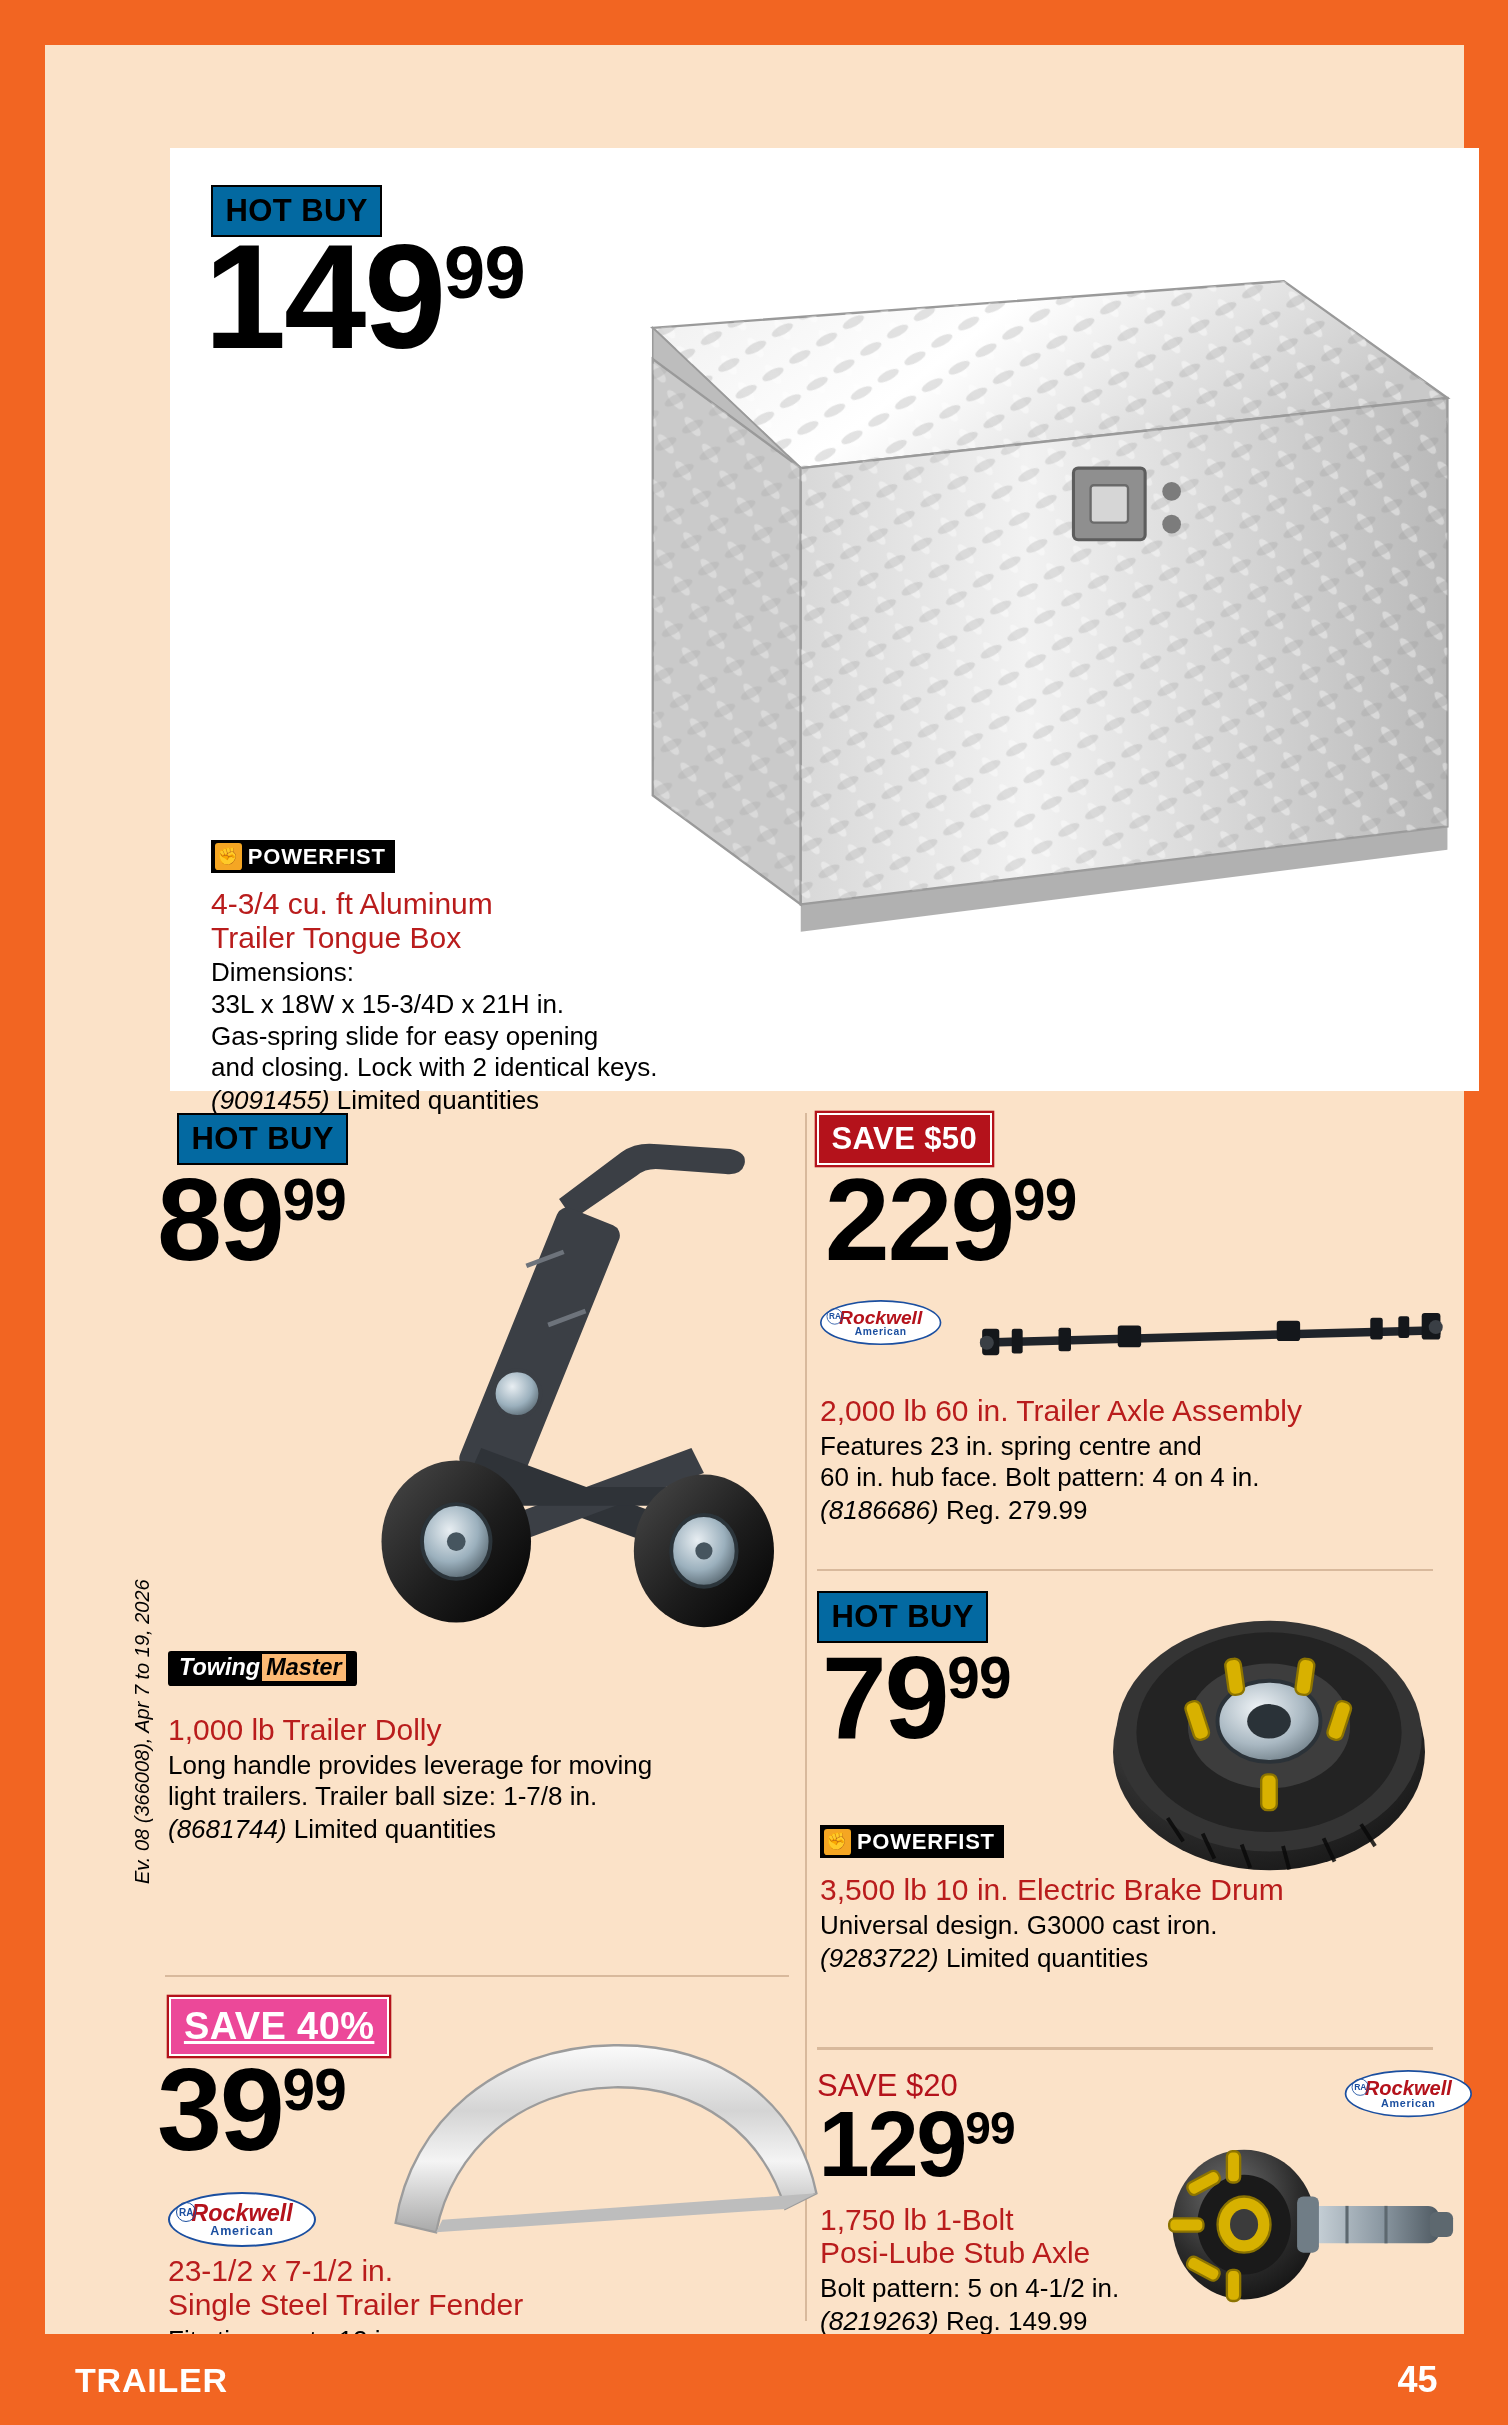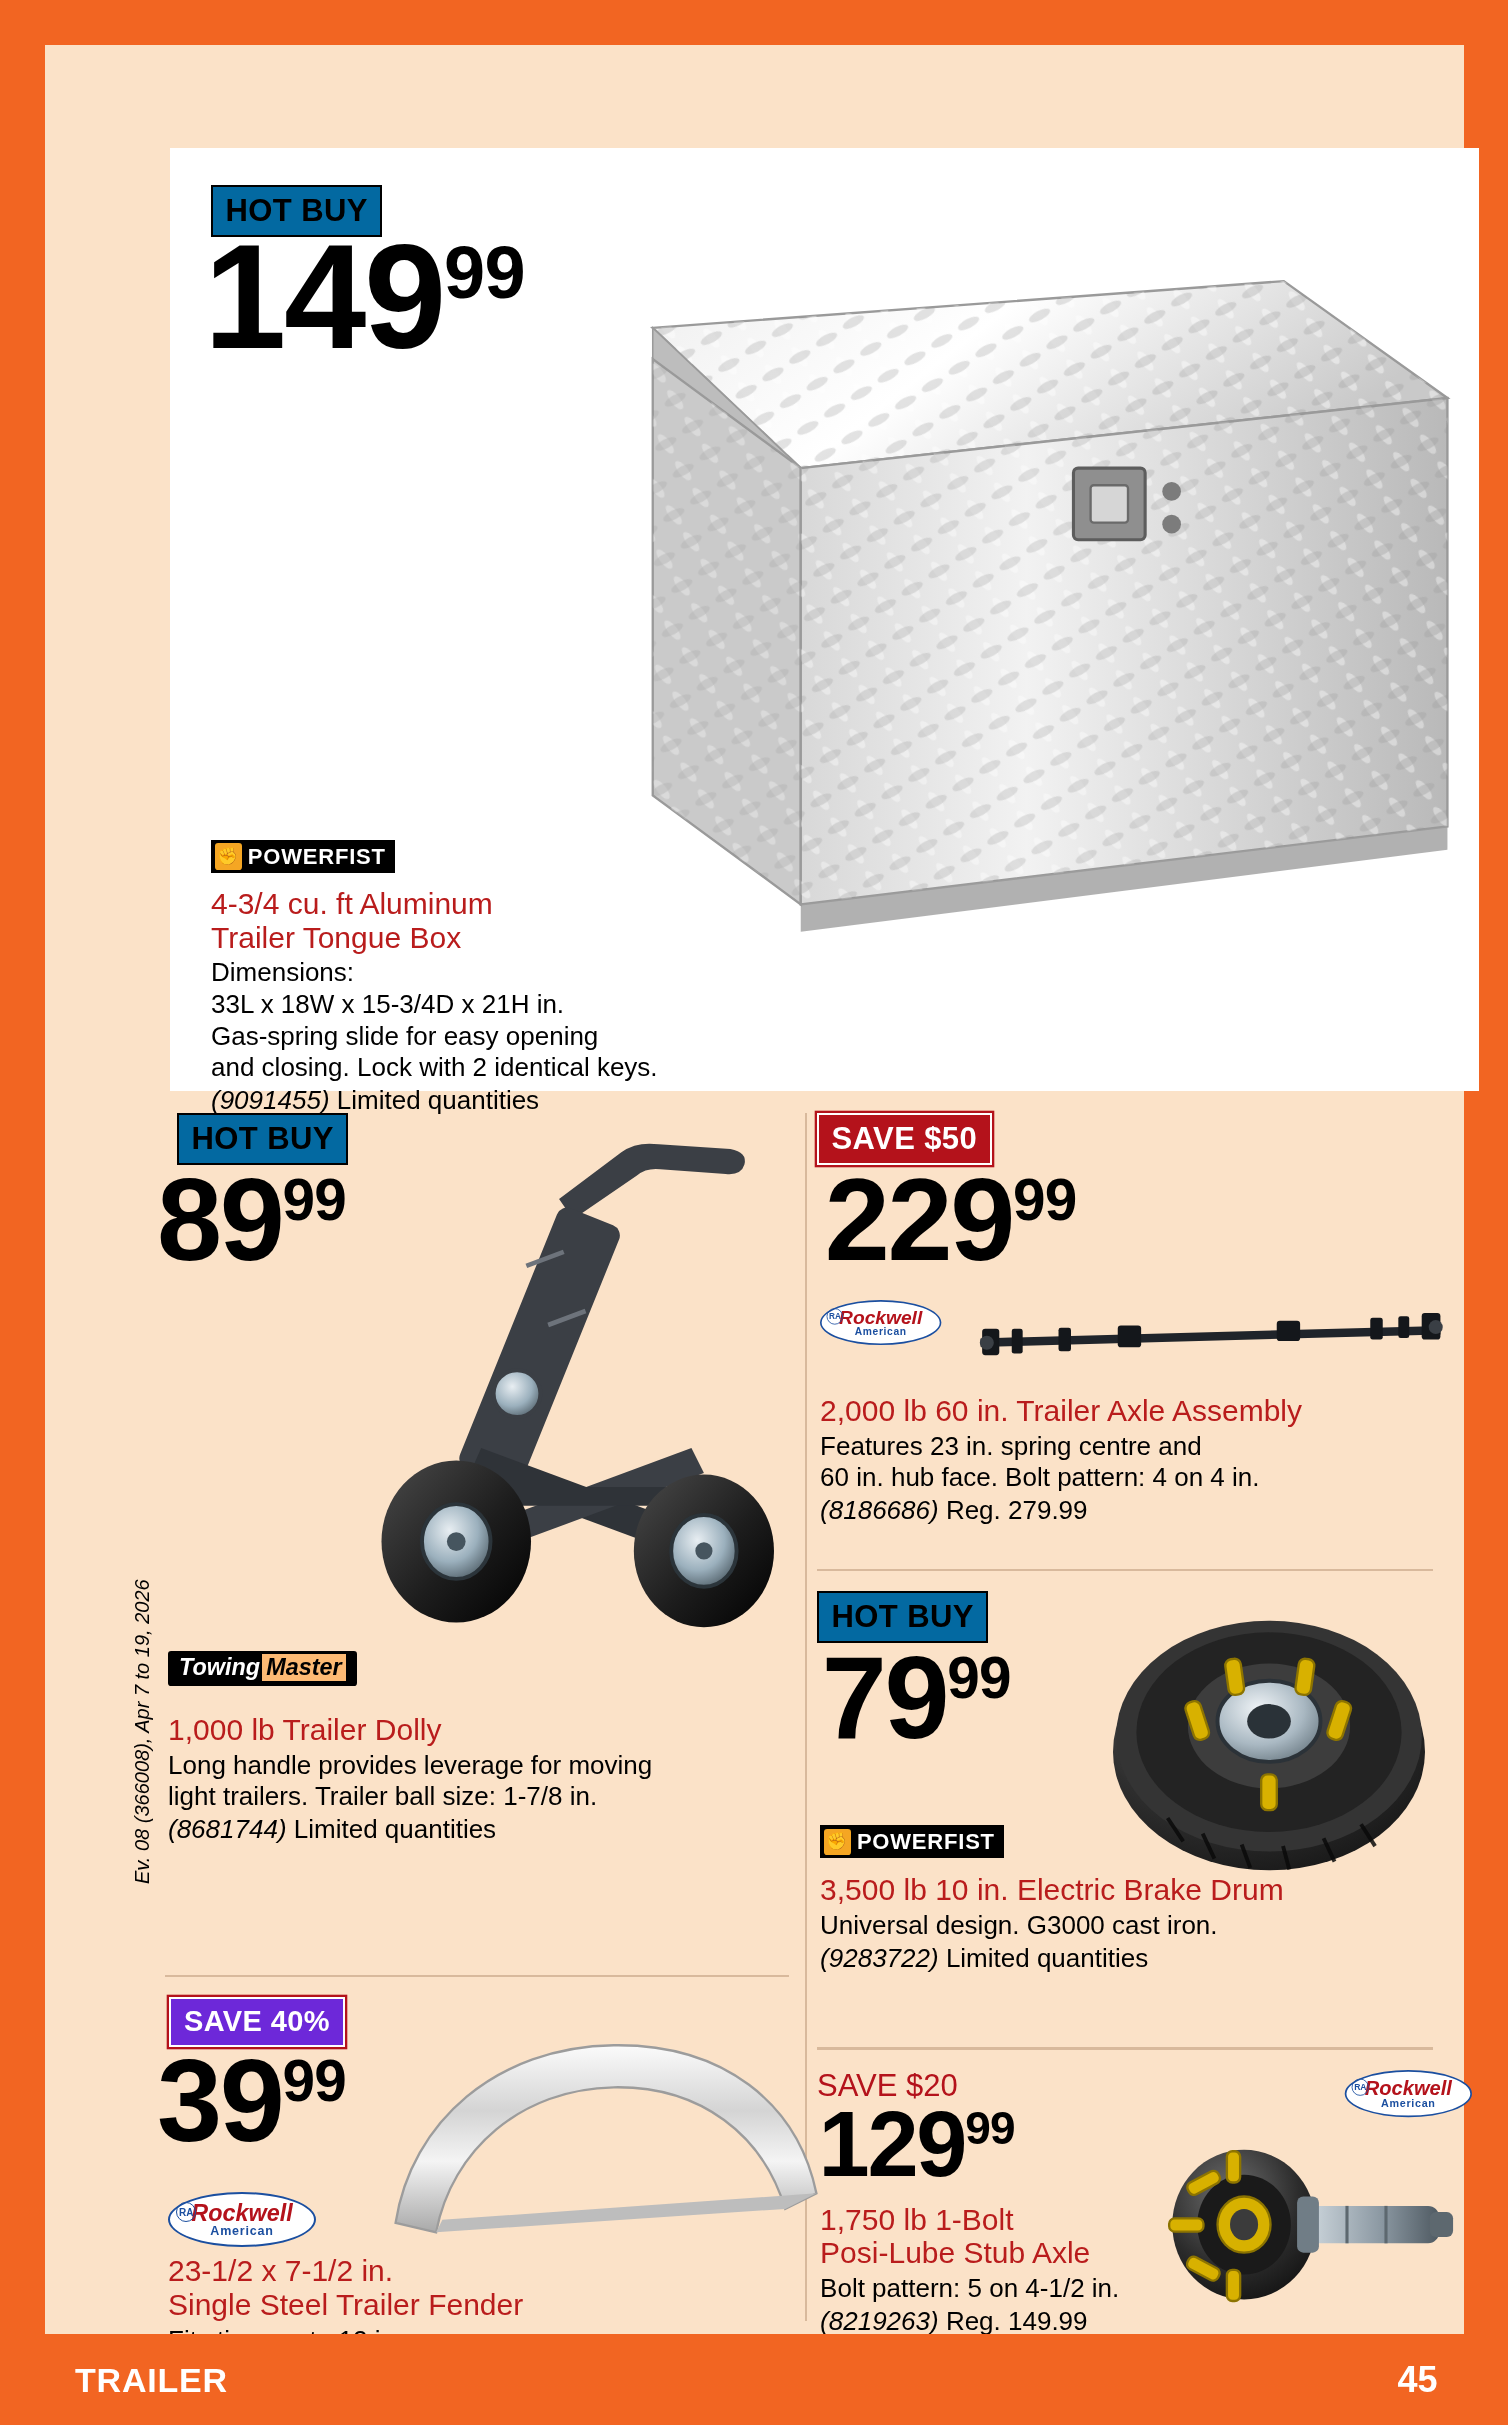--- a/index.html
+++ b/index.html
@@ -34,24 +34,25 @@
     border:2.3px solid #000;
     font-size:31px;
   }
   .badge-save {
     background:#b4121b; color:#fff;
     border:2.3px solid #fff;
     font-size:31px;
     box-shadow:0 0 0 2.3px #b4121b;
   }
   .badge-save-pct {
-    background:#6d28d9; color:#fff;
+    background:#ec4899; color:#fff;
     border:2.3px solid #fff;
-    font-size:29px;
+    font-size:38px;
     box-shadow:0 0 0 2.3px #b4121b;
+    text-decoration:underline;
   }
   .save-text {
     color:#b4121b; font-weight:normal; font-size:31px; line-height:1;
   }
 
   
   .price {
     font-family:"Liberation Sans", sans-serif;
     font-weight:bold;
     color:#000;

